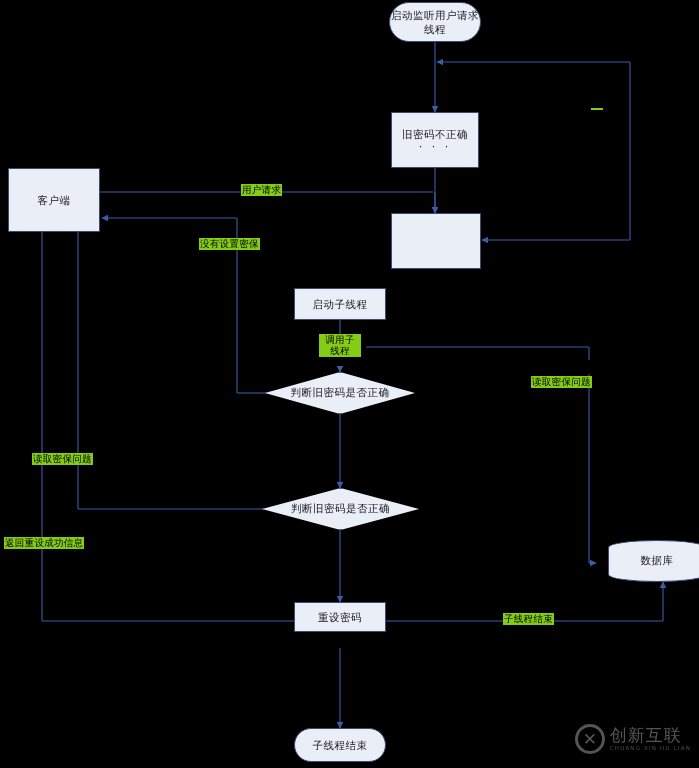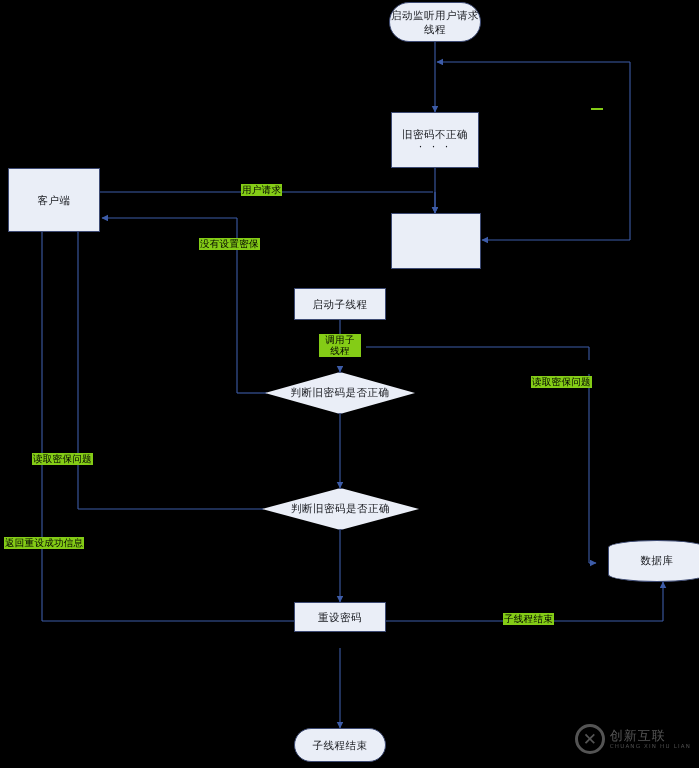--- a/index.html
+++ b/index.html
@@ -142,21 +142,21 @@
     justify-content: center;
     box-sizing: border-box;
   }
   #watermark .wm-text {
     display: flex;
     flex-direction: column;
     line-height: 1;
   }
   #watermark .wm-cn {
     color: #9a9a9a;
-    font-size: 13px;
+    font-size: 17px;
     letter-spacing: 1px;
   }
   #watermark .wm-en {
     color: #8d8d8d;
     font-size: 5.5px;
     letter-spacing: 1.2px;
     margin-top: 2px;
   }
 </style>
 </head>

